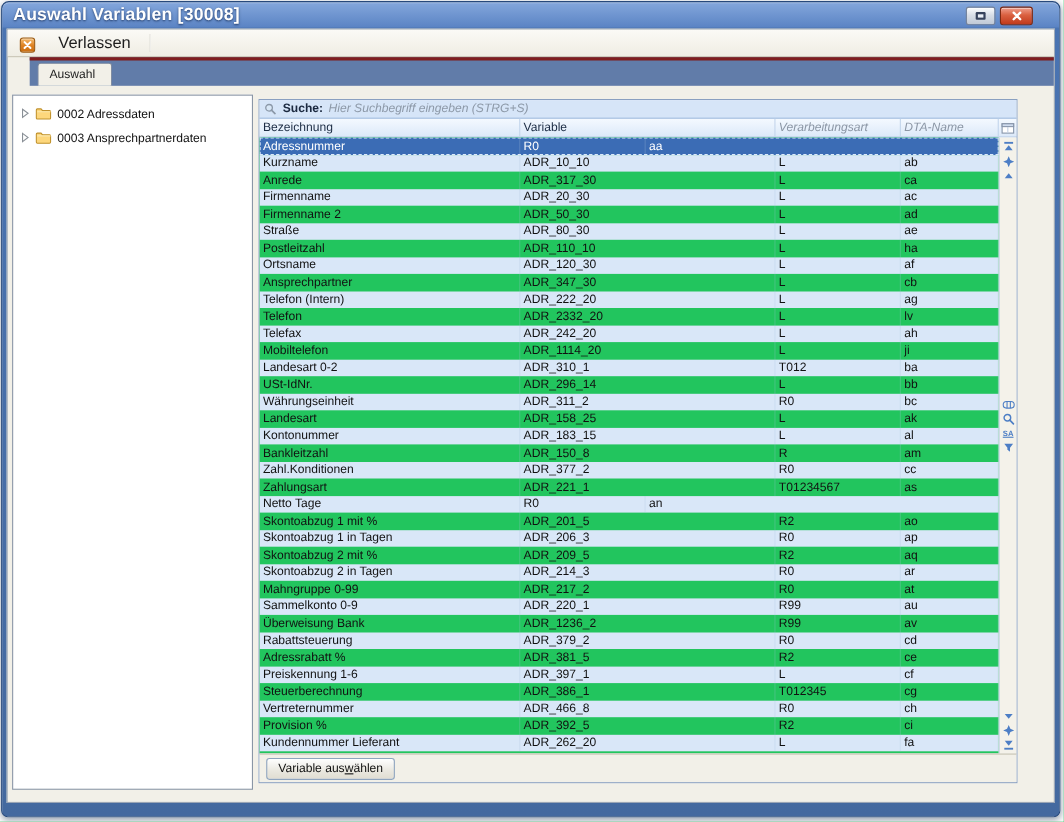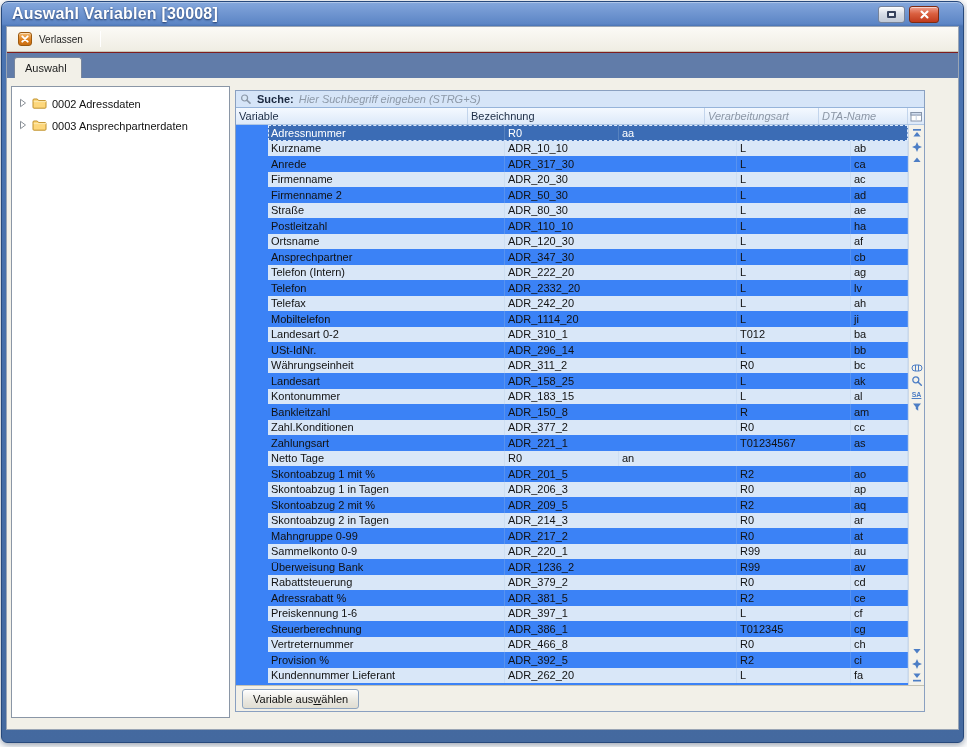--- a/index.html
+++ b/index.html
@@ -24,29 +24,29 @@
   .btn-restore { width:27px; border:1px solid #76839a; background:linear-gradient(#fcfdfe,#d8dee7 45%,#c0c9d6); }
   .restore-glyph { width:9px; height:7px; background:#36425c; border-radius:1px; position:relative; }
   .restore-glyph::after { content:""; position:absolute; left:2px; top:2px; width:5px; height:3px; background:#e9eef6; }
   .btn-close { width:30px; border:1px solid #7e2a12; background:linear-gradient(#f0a08e,#da6040 45%,#c03a1c); }
 
   
   .window-body { width:100%; height:100%; background:#f2f0e8; border:1px solid #9aa5b5;
                  display:flex; flex-direction:column; }
   .toolbar { flex:0 0 25px; background:linear-gradient(#fbfaf6,#efede3); border-bottom:1px solid #c9c5b5;
              display:flex; align-items:center; padding:0 6px; }
-  .btn-verlassen { display:flex; align-items:center; gap:7px; padding:2px 8px 2px 4px; font-size:10px; color:#1d1d1d;
+  .btn-verlassen { display:flex; align-items:flex-end; gap:21px; padding:2px 8px 2px 4px; font-size:15px; color:#1d1d1d;
                    border:1px solid transparent; border-radius:2px; cursor:default; }
   .exit-icon { width:14px; height:14px; border-radius:3px; border:1px solid #9c5a10;
                background:linear-gradient(#f4ba6e,#de8120 55%,#c96e12);
                display:flex; align-items:center; justify-content:center; box-shadow:inset 0 1px 0 rgba(255,255,255,.5); }
   .toolbar-sep { width:1px; height:16px; background:#b7b3a3; border-right:1px solid #ffffff; margin-left:8px; }
 
-  .tabstrip { flex:0 0 26px; background:#617ca9; border-top:1px solid #7f1d1d;
-              display:flex; align-items:flex-end; padding-left:7px; }
+  .tabstrip { flex:0 0 26px; background:#617ca9; border-top:3px solid #7f1d1d;
+              display:flex; align-items:flex-end; padding-left:7px;margin-left:20px; }
   .tab { background:#f2f0e8; border:1px solid #78869d; border-bottom:none; border-radius:3px 3px 0 0;
          padding:4px 14px 4px 10px; font-size:11px; color:#1d1d1d; }
 
   .content { flex:1; position:relative; }
 
   
   .tree-panel { position:absolute; left:4px; top:8px; width:219px; bottom:11px;
                 background:#fff; border:1px solid #8a96a6; padding-top:5px; }
   .tree-item { display:flex; align-items:center; height:22px; padding-left:6px; gap:5px; font-size:11px; color:#111; }
   .tree-item .lbl { padding-top:1px; }
@@ -61,21 +61,21 @@
                   outline:none; padding:0; font-family:"Liberation Sans", sans-serif; }
   .search-input::placeholder { color:#8d99a8; font-style:italic; }
 
   .grid-header { flex:0 0 17px; display:flex; background:linear-gradient(#f4f9ff,#dce9f9); border-bottom:1px solid #aec6e4; }
   .hcell { border-right:1px solid #c3d5ec; padding:2px 0 0 3px; font-size:11px; color:#1c2c44; white-space:nowrap; overflow:hidden; }
   .hcell.dim { color:#8b96a5; font-style:italic; }
   .hc0 { width:237px; } .hc1 { width:232px; } .hc2 { width:114px; } .hc3 { flex:1; }
   .hchooser { width:16px; display:flex; align-items:center; justify-content:center; }
 
   .grid-body { flex:1; display:flex; min-height:0; }
-  .rows { flex:1; background:#3b82f6; overflow:hidden;padding-left:32px; }
+  .rows { flex:1; background:#22c55e; overflow:hidden; }
   .row { display:flex; height:15.5px; align-items:center; }
   .rows > div:nth-of-type(even) { background:#d9e7f8; }
   .cell { padding-left:3px; font-size:11px; color:#111; white-space:nowrap; overflow:hidden;
           height:100%; display:flex; align-items:center; border-right:1px solid rgba(170,195,225,.25); }
   .c0 { width:237px; } .c1 { width:232px; } .c2 { width:114px; } .c3 { flex:1; }
   .row.selected { background:#3b6cb5 !important; outline:1px dashed #dbe9fb; outline-offset:-1px; }
   .row.selected .cell { color:#fff; }
 
   .scroll-strip { flex:0 0 16px; background:#f4f2ea; border-left:1px solid #cdd8e6;
                   display:flex; flex-direction:column; align-items:center; padding:2px 0; }
@@ -156,22 +156,22 @@
         <div class="search-bar">
           <svg width="12" height="12">
             <circle cx="4.6" cy="5" r="3" fill="#d8e7f6" stroke="#8b98a8" stroke-width="1.2"></circle>
             <path d="M6.8 7.2 L10 10.2" stroke="#8b98a8" stroke-width="1.6" stroke-linecap="round"></path>
           </svg>
           <span class="search-label">Suche:</span>
           <input class="search-input" type="text" placeholder="Hier Suchbegriff eingeben (STRG+S)" style="">
         </div>
 
         <div class="grid-header">
+          <div class="hcell hc0">Bezeichnung</div>
           <div class="hcell hc1">Variable</div>
-          <div class="hcell hc0">Bezeichnung</div>
           <div class="hcell hc2 dim">Verarbeitungsart</div>
           <div class="hcell hc3 dim">DTA-Name</div>
           <div class="hchooser">
             <svg width="13" height="13">
               <rect x="1" y="2.5" width="10.5" height="8.5" fill="#ffffff" stroke="#8795aa"></rect>
               <rect x="1" y="2.5" width="10.5" height="2.6" fill="#cfdcee" stroke="#8795aa"></rect>
               <path d="M6.2 5.4 V10.8" stroke="#c3d0e2"></path>
             </svg>
           </div>
         </div>

